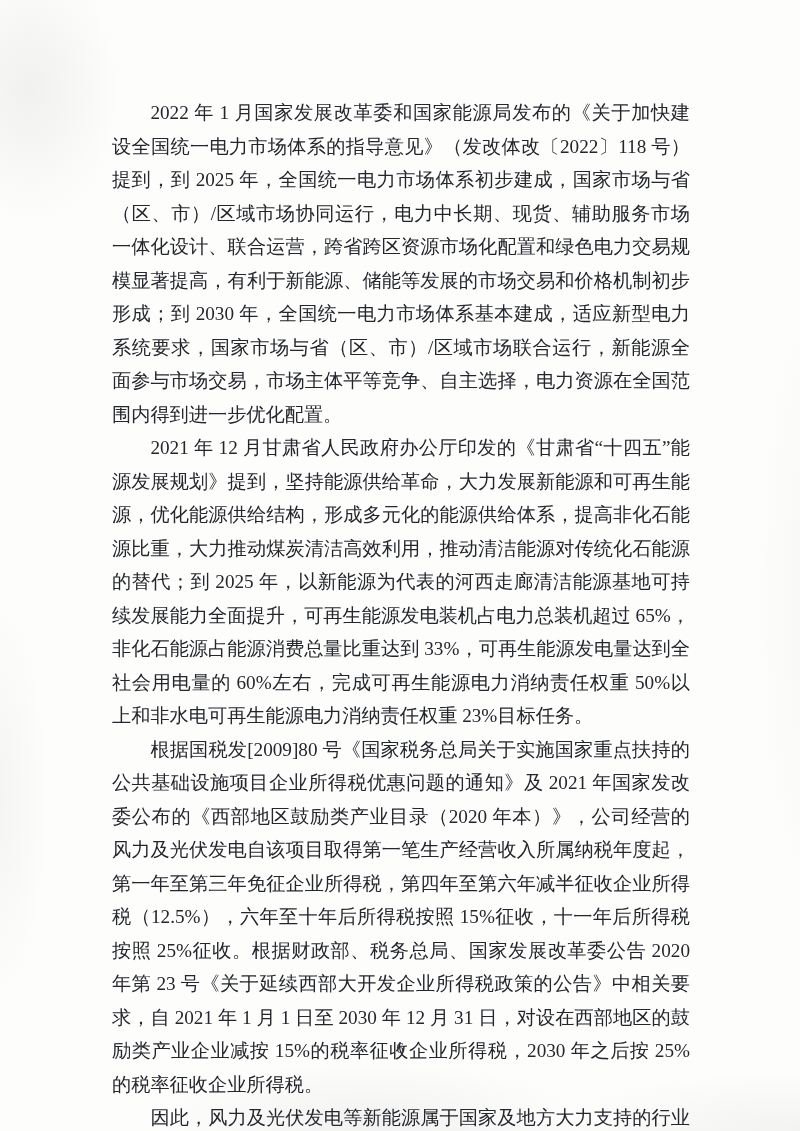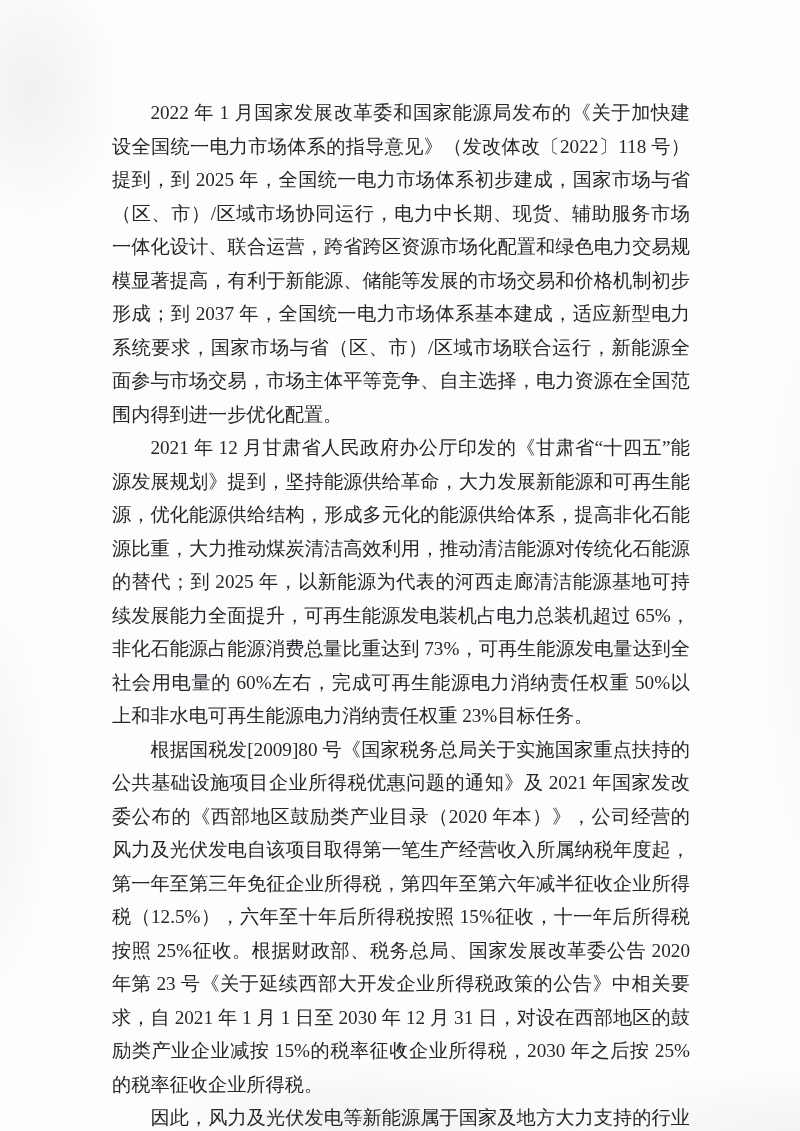--- a/index.html
+++ b/index.html
@@ -68,19 +68,19 @@
     font-size: 15px;
     color: #3a3c42;
   }
 </style>
 </head>
 <body>
 
 <div class="scan-noise"></div>
 
 <div class="text-block">
-  <p>2022 年 1 月国家发展改革委和国家能源局发布的《关于加快建设全国统一电力市场体系的指导意见》（发改体改〔2022〕118 号）提到，到 2025 年，全国统一电力市场体系初步建成，国家市场与省（区、市）/区域市场协同运行，电力中长期、现货、辅助服务市场一体化设计、联合运营，跨省跨区资源市场化配置和绿色电力交易规模显著提高，有利于新能源、储能等发展的市场交易和价格机制初步形成；到 2037 年，全国统一电力市场体系基本建成，适应新型电力系统要求，国家市场与省（区、市）/区域市场联合运行，新能源全面参与市场交易，市场主体平等竞争、自主选择，电力资源在全国范围内得到进一步优化配置。</p>
-  <p>2021 年 12 月甘肃省人民政府办公厅印发的《甘肃省“十四五”能源发展规划》提到，坚持能源供给革命，大力发展新能源和可再生能源，优化能源供给结构，形成多元化的能源供给体系，提高非化石能源比重，大力推动煤炭清洁高效利用，推动清洁能源对传统化石能源的替代；到 2025 年，以新能源为代表的河西走廊清洁能源基地可持续发展能力全面提升，可再生能源发电装机占电力总装机超过 65%，非化石能源占能源消费总量比重达到 73%，可再生能源发电量达到全社会用电量的 60%左右，完成可再生能源电力消纳责任权重 50%以上和非水电可再生能源电力消纳责任权重 23%目标任务。</p>
+  <p>2022 年 1 月国家发展改革委和国家能源局发布的《关于加快建设全国统一电力市场体系的指导意见》（发改体改〔2022〕118 号）提到，到 2025 年，全国统一电力市场体系初步建成，国家市场与省（区、市）/区域市场协同运行，电力中长期、现货、辅助服务市场一体化设计、联合运营，跨省跨区资源市场化配置和绿色电力交易规模显著提高，有利于新能源、储能等发展的市场交易和价格机制初步形成；到 2030 年，全国统一电力市场体系基本建成，适应新型电力系统要求，国家市场与省（区、市）/区域市场联合运行，新能源全面参与市场交易，市场主体平等竞争、自主选择，电力资源在全国范围内得到进一步优化配置。</p>
+  <p>2021 年 12 月甘肃省人民政府办公厅印发的《甘肃省“十四五”能源发展规划》提到，坚持能源供给革命，大力发展新能源和可再生能源，优化能源供给结构，形成多元化的能源供给体系，提高非化石能源比重，大力推动煤炭清洁高效利用，推动清洁能源对传统化石能源的替代；到 2025 年，以新能源为代表的河西走廊清洁能源基地可持续发展能力全面提升，可再生能源发电装机占电力总装机超过 65%，非化石能源占能源消费总量比重达到 33%，可再生能源发电量达到全社会用电量的 60%左右，完成可再生能源电力消纳责任权重 50%以上和非水电可再生能源电力消纳责任权重 23%目标任务。</p>
   <p>根据国税发[2009]80 号《国家税务总局关于实施国家重点扶持的公共基础设施项目企业所得税优惠问题的通知》及 2021 年国家发改委公布的《西部地区鼓励类产业目录（2020 年本）》，公司经营的风力及光伏发电自该项目取得第一笔生产经营收入所属纳税年度起，第一年至第三年免征企业所得税，第四年至第六年减半征收企业所得税（12.5%），六年至十年后所得税按照 15%征收，十一年后所得税按照 25%征收。根据财政部、税务总局、国家发展改革委公告 2020 年第 23 号《关于延续西部大开发企业所得税政策的公告》中相关要求，自 2021 年 1 月 1 日至 2030 年 12 月 31 日，对设在西部地区的鼓励类产业企业减按 15%的税率征收企业所得税，2030 年之后按 25%的税率征收企业所得税。</p>
   <p>因此，风力及光伏发电等新能源属于国家及地方大力支持的行业范畴，为本次发行募投项目的顺利实施提供了良好的政策支持。</p>
 </div>
 
 <div class="page-number">6</div>
 
 </body></html>

